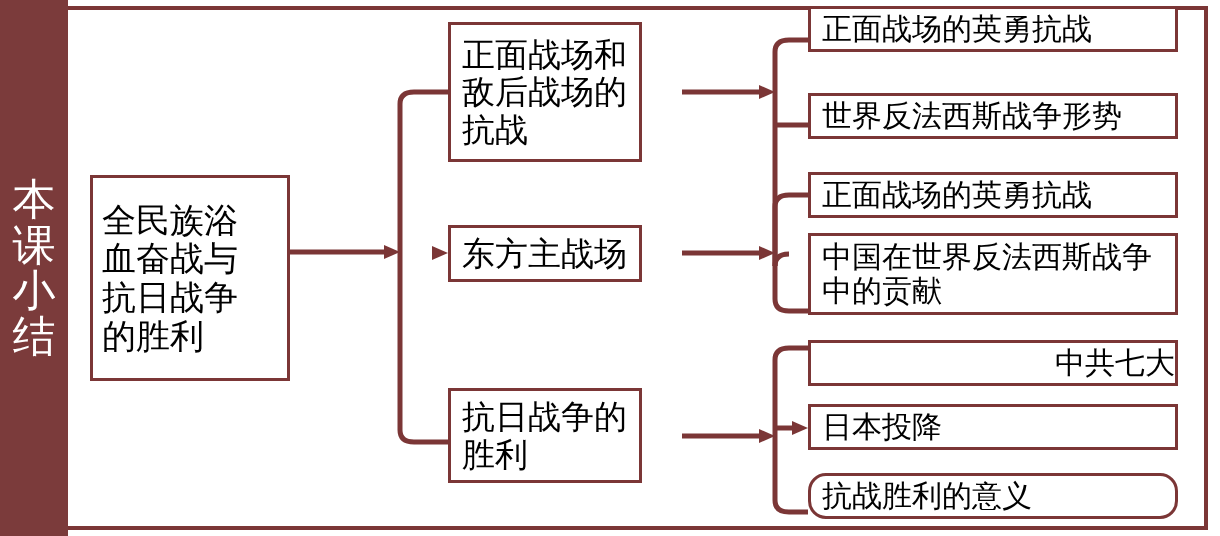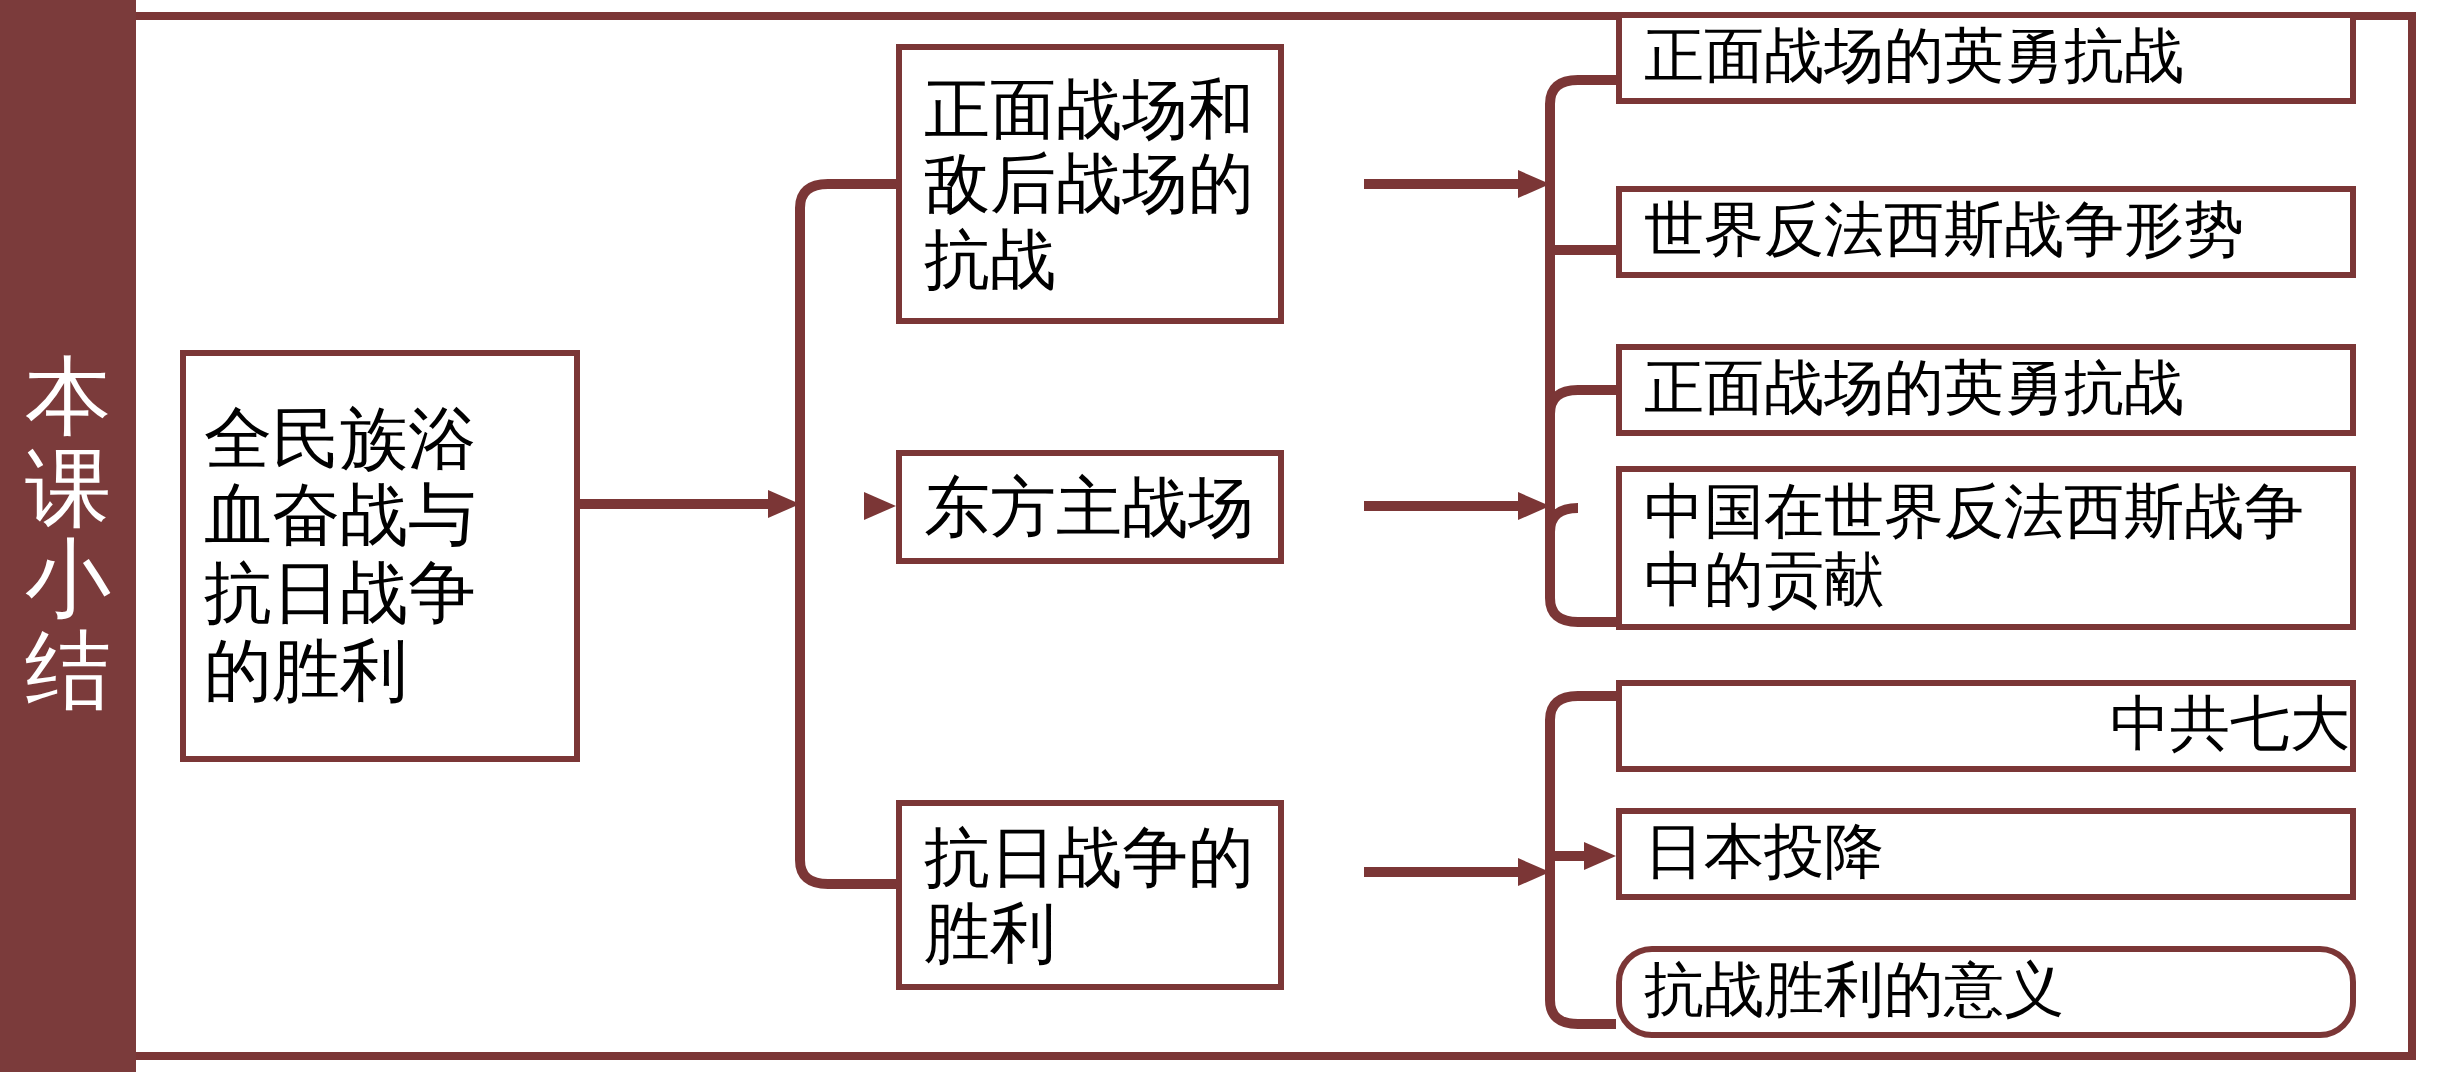--- a/index.html
+++ b/index.html
@@ -62,21 +62,21 @@
   #node-root{
     left:90px; top:147px; width:200px; height:206px;
     font-size:34px; line-height:1.14;
     padding-left:9px;
     margin-top:28px;
   }
   
   .mid{ left:448px; width:194px; font-size:33px; line-height:1.14; padding-left:11px;}
   #node-m1{ top:22px;  height:140px;}
   #node-m2{ top:225px; height:57px;}
-  #node-m3{ top:400px; height:95px;justify-content:center;}
+  #node-m3{ top:388px; height:95px;justify-content:center;}
   
   .leaf{ left:808px; width:370px; font-size:30px; line-height:1.14; padding-left:11px;}
   #node-l1{ top:6px;  height:46px;}
   #node-l2{ top:93px;  height:46px;}
   #node-l3{ top:172px; height:46px;}
   #node-l4{ top:233px; height:82px;}
   #node-l5{ top:340px; height:46px;text-align:right;}
   #node-l6{ top:404px; height:46px;}
   #node-l7{ top:473px; height:46px;border-radius:18px;}
 

